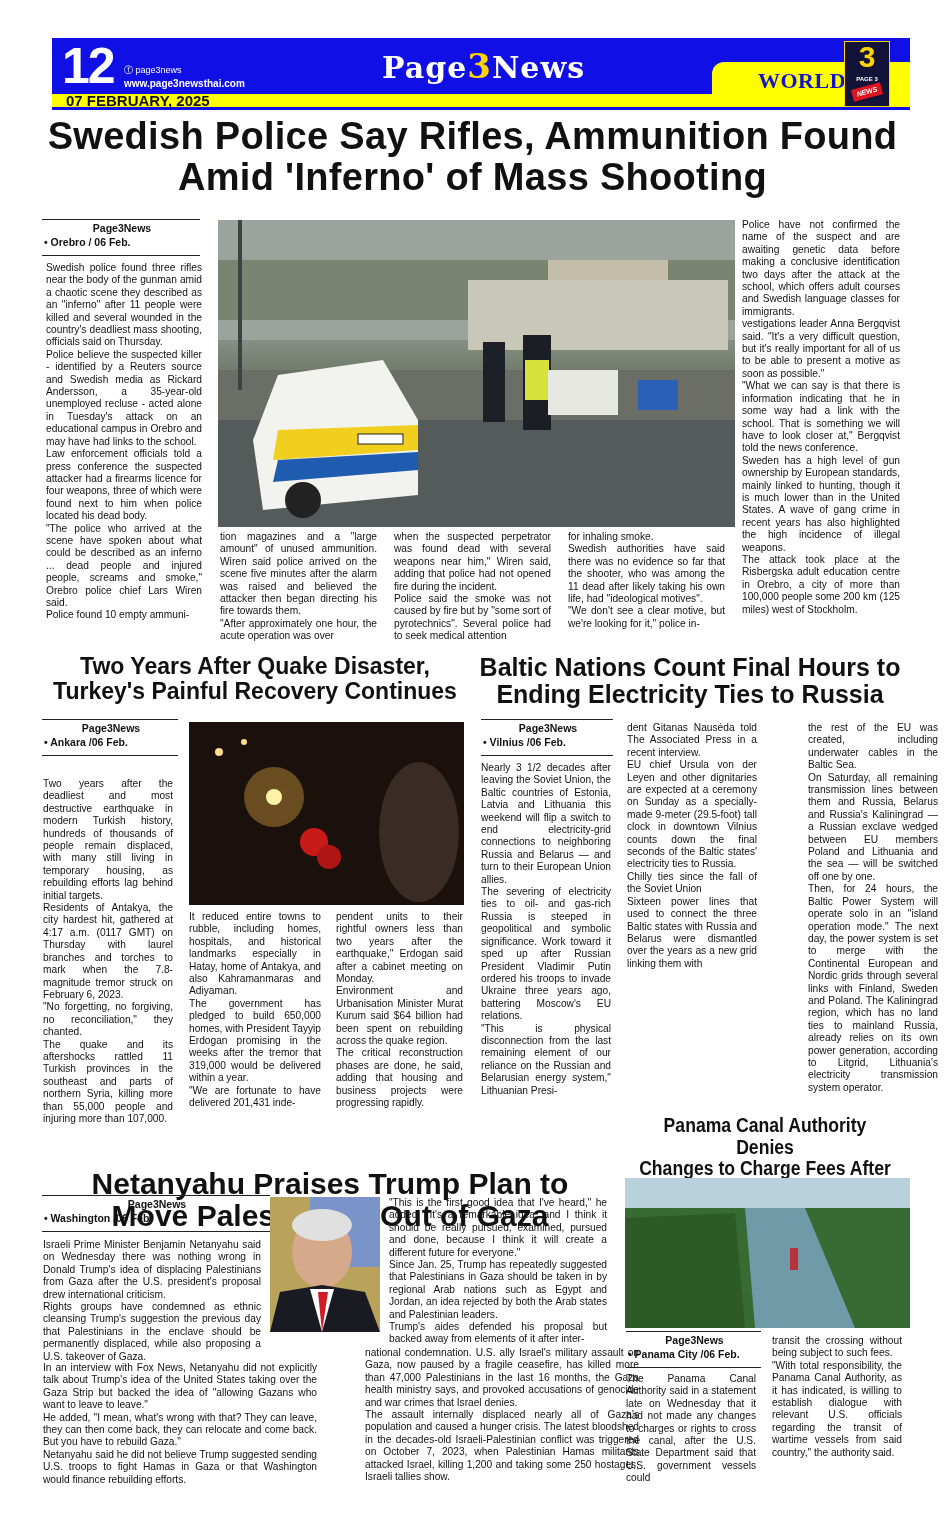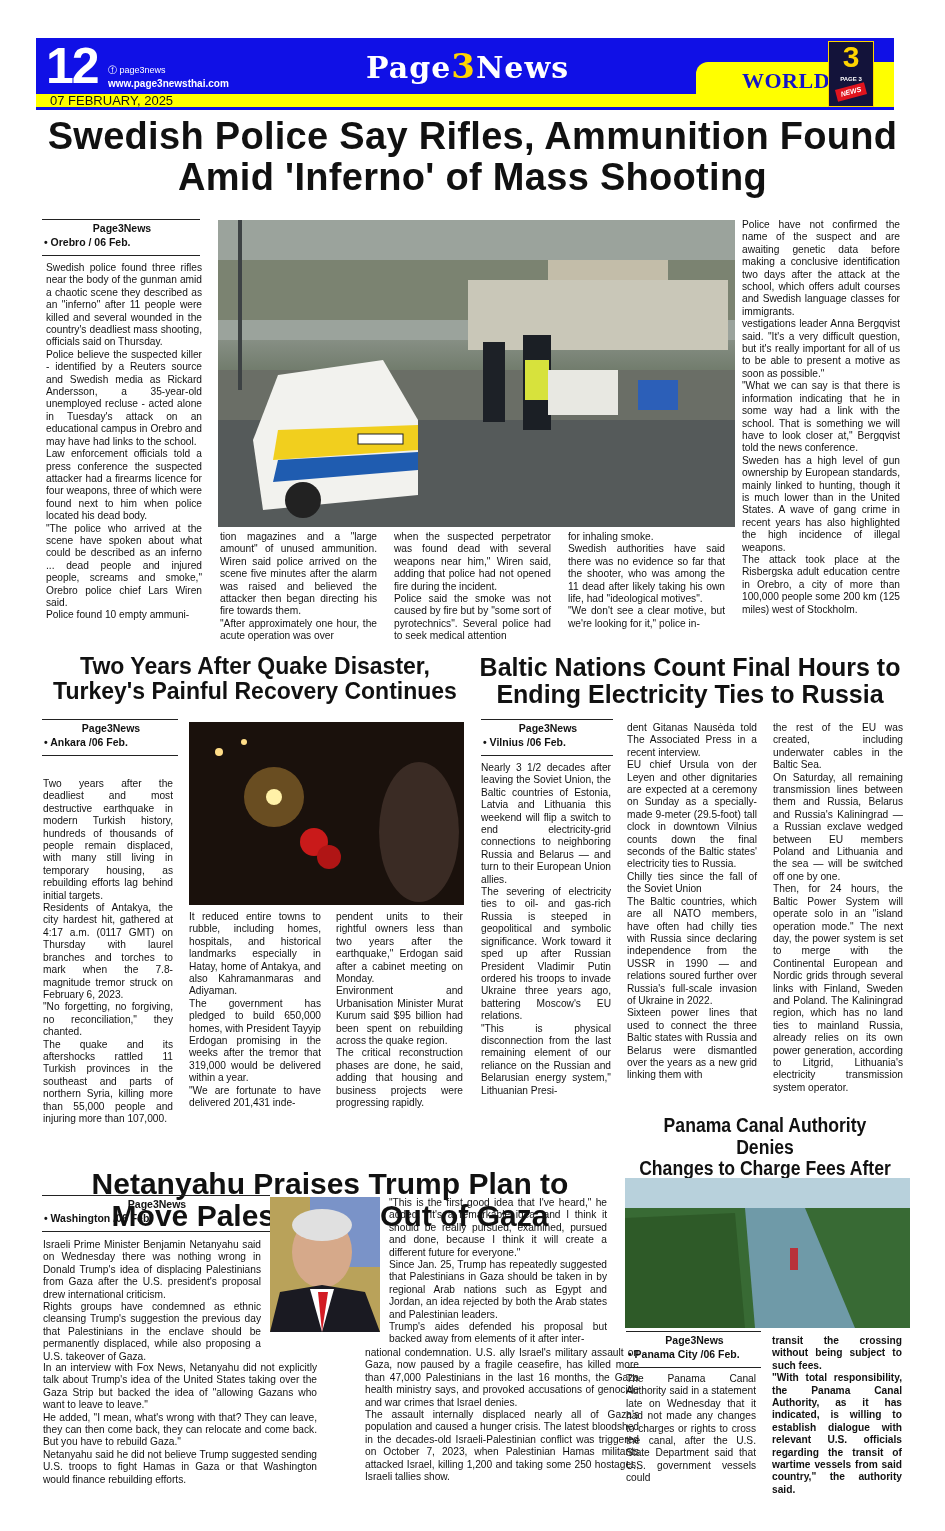--- a/index.html
+++ b/index.html
@@ -1,27 +1,27 @@
 <!DOCTYPE html>
 <html><head>
 <meta charset="utf-8">
 <style>
   html,body{margin:0;padding:0;background:#fff;}
   body{width:945px;height:1531px;position:relative;overflow:hidden;font-family:"Liberation Sans",sans-serif;color:#111;}
   .abs{position:absolute;}
   
-  #masthead{left:36px;top:38px;width:800px;height:72px;}
+  #masthead{left:52px;top:38px;width:800px;height:72px;}
   #mh-blue{position:absolute;left:0;top:0;width:858px;height:56px;background:#1010e6;}
   #mh-yellow-bottom{position:absolute;left:0;top:56px;width:858px;height:13px;background:#ffff00;}
   #mh-blue-line{position:absolute;left:0;top:69px;width:858px;height:3px;background:#1010e6;}
   #mh-yellow-tab{position:absolute;left:660px;top:24px;width:198px;height:45px;background:#ffff00;border-top-left-radius:12px;}
   #page-num{position:absolute;left:10px;top:0;font-size:50px;font-weight:bold;color:#fff;letter-spacing:-2px;line-height:56px;font-family:"Liberation Sans",sans-serif;}
   #fb-handle{position:absolute;left:72px;top:26px;font-size:9px;color:#fff;}
   #site-url{position:absolute;left:72px;top:40px;font-size:10px;color:#fff;font-weight:bold;}
-  #issue-date{position:absolute;left:14px;top:56px;font-size:13px;font-weight:normal;color:#111;line-height:13px;}
+  #issue-date{position:absolute;left:14px;top:56px;font-size:15px;font-weight:bold;color:#111;line-height:13px;}
   #brand{position:absolute;left:330px;top:8px;width:200px;text-align:center;font-family:"DejaVu Serif",serif;font-size:30px;font-weight:bold;color:#fff;letter-spacing:1px;}
   #brand .three{color:#ffd400;font-size:34px;}
   #section-label{position:absolute;left:706px;top:30px;font-size:22px;font-weight:bold;color:#1414c8;font-family:"Liberation Serif",serif;letter-spacing:0.5px;}
   #logo-box{position:absolute;left:792px;top:3px;width:44px;height:64px;background:#13133a;border:1px solid #ffd400;}
   #logo-3{position:absolute;left:0;top:-2px;width:44px;text-align:center;font-size:30px;font-weight:bold;color:#ffd400;}
   #logo-p3{position:absolute;left:0;top:34px;width:44px;text-align:center;font-size:6px;font-weight:bold;color:#fff;}
   #logo-news{position:absolute;left:7px;top:44px;width:30px;height:12px;background:#e0141e;transform:rotate(-15deg);text-align:center;font-size:7px;font-style:italic;font-weight:bold;color:#fff;line-height:12px;}
   
   .headline{text-align:center;font-weight:bold;color:#111;line-height:1.08;}
   #main-headline{left:40px;top:116px;width:865px;font-size:38px;letter-spacing:0.3px;}
@@ -149,45 +149,44 @@
     <circle cx="55" cy="20" r="3" fill="#ffdd88"></circle>
   </svg>
 </div>
 <div class="abs col" style="left:189px;top:911px;width:132px;">
     <p>It reduced entire towns to rubble, including homes, hospitals, and historical landmarks especially in Hatay, home of Antakya, and also Kahramanmaras and Adiyaman.</p>
     <p>The government has pledged to build 650,000 homes, with President Tayyip Erdogan promising in the weeks after the tremor that 319,000 would be delivered within a year.</p>
     <p>"We are fortunate to have delivered 201,431 inde-</p>
   </div>
 <div class="abs col" style="left:336px;top:911px;width:127px;">
     <p>pendent units to their rightful owners less than two years after the earthquake," Erdogan said after a cabinet meeting on Monday.</p>
-    <p>Environment and Urbanisation Minister Murat Kurum said $95 billion had been spent on rebuilding across the quake region.</p>
+    <p>Environment and Urbanisation Minister Murat Kurum said $64 billion had been spent on rebuilding across the quake region.</p>
     <p>The critical reconstruction phases are done, he said, adding that housing and business projects were progressing rapidly.</p>
   </div>
 
 <div id="baltic-headline" class="abs headline">
   <div>Baltic Nations Count Final Hours to</div>
   <div>Ending Electricity Ties to Russia</div>
 </div>
 <div class="abs byline" style="left:481px;top:719px;width:130px;">
   <span class="src">Page3News</span>
   <span class="loc">• Vilnius /06 Feb.</span>
 </div>
 <div class="abs col" style="left:481px;top:762px;width:130px;">
     <p>Nearly 3 1/2 decades after leaving the Soviet Union, the Baltic countries of Estonia, Latvia and Lithuania this weekend will flip a switch to end electricity-grid connections to neighboring Russia and Belarus — and turn to their European Union allies.</p>
     <p>The severing of electricity ties to oil- and gas-rich Russia is steeped in geopolitical and symbolic significance. Work toward it sped up after Russian President Vladimir Putin ordered his troops to invade Ukraine three years ago, battering Moscow's EU relations.</p>
     <p>"This is physical disconnection from the last remaining element of our reliance on the Russian and Belarusian energy system," Lithuanian Presi-</p>
   </div>
 <div class="abs col" style="left:627px;top:722px;width:130px;">
     <p>dent Gitanas Nausėda told The Associated Press in a recent interview.</p>
     <p>EU chief Ursula von der Leyen and other dignitaries are expected at a ceremony on Sunday as a specially-made 9-meter (29.5-foot) tall clock in downtown Vilnius counts down the final seconds of the Baltic states' electricity ties to Russia.</p>
     <p>Chilly ties since the fall of the Soviet Union</p>
-    <p>The Baltic countries, which are all NATO members, have often had chilly ties with Russia since declaring independence from the USSR in 1990 — and relations soured further over Russia's full-scale invasion of Ukraine in 2022.</p>
     <p>Sixteen power lines that used to connect the three Baltic states with Russia and Belarus were dismantled over the years as a new grid linking them with</p>
   </div>
-<div class="abs col" style="left:773px;top:722px;width:130px;">
+<div class="abs col" style="left:808px;top:722px;width:130px;">
     <p>the rest of the EU was created, including underwater cables in the Baltic Sea.</p>
     <p>On Saturday, all remaining transmission lines between them and Russia, Belarus and Russia's Kaliningrad — a Russian exclave wedged between EU members Poland and Lithuania and the sea — will be switched off one by one.</p>
     <p>Then, for 24 hours, the Baltic Power System will operate solo in an "island operation mode." The next day, the power system is set to merge with the Continental European and Nordic grids through several links with Finland, Sweden and Poland. The Kaliningrad region, which has no land ties to mainland Russia, already relies on its own power generation, according to Litgrid, Lithuania's electricity transmission system operator.</p>
   </div>
 
 <div id="gaza-headline" class="abs headline">
   <div>Netanyahu Praises Trump Plan to</div>
   <div>Move Palestinians Out of Gaza</div>
 </div>
 <div class="abs byline" style="left:42px;top:1195px;width:226px;">
@@ -237,16 +236,16 @@
     <rect x="165" y="70" width="8" height="22" fill="#b8323a"></rect>
   </svg>
 </div>
 <div class="abs byline" style="left:626px;top:1331px;width:133px;">
   <span class="src">Page3News</span>
   <span class="loc">• Panama City /06 Feb.</span>
 </div>
 <div class="abs col" style="left:626px;top:1373px;width:130px;">
     <p>The Panama Canal Authority said in a statement late on Wednesday that it had not made any changes to charges or rights to cross the canal, after the U.S. State Department said that U.S. government vessels could</p>
   </div>
-<div class="abs col" style="left:772px;top:1335px;width:130px;font-weight:bold;">
+<div class="abs col" style="left:772px;top:1335px;width:130px;">
     <p>transit the crossing without being subject to such fees.</p>
     <p>"With total responsibility, the Panama Canal Authority, as it has indicated, is willing to establish dialogue with relevant U.S. officials regarding the transit of wartime vessels from said country," the authority said.</p>
   </div>
 
 </body></html>

